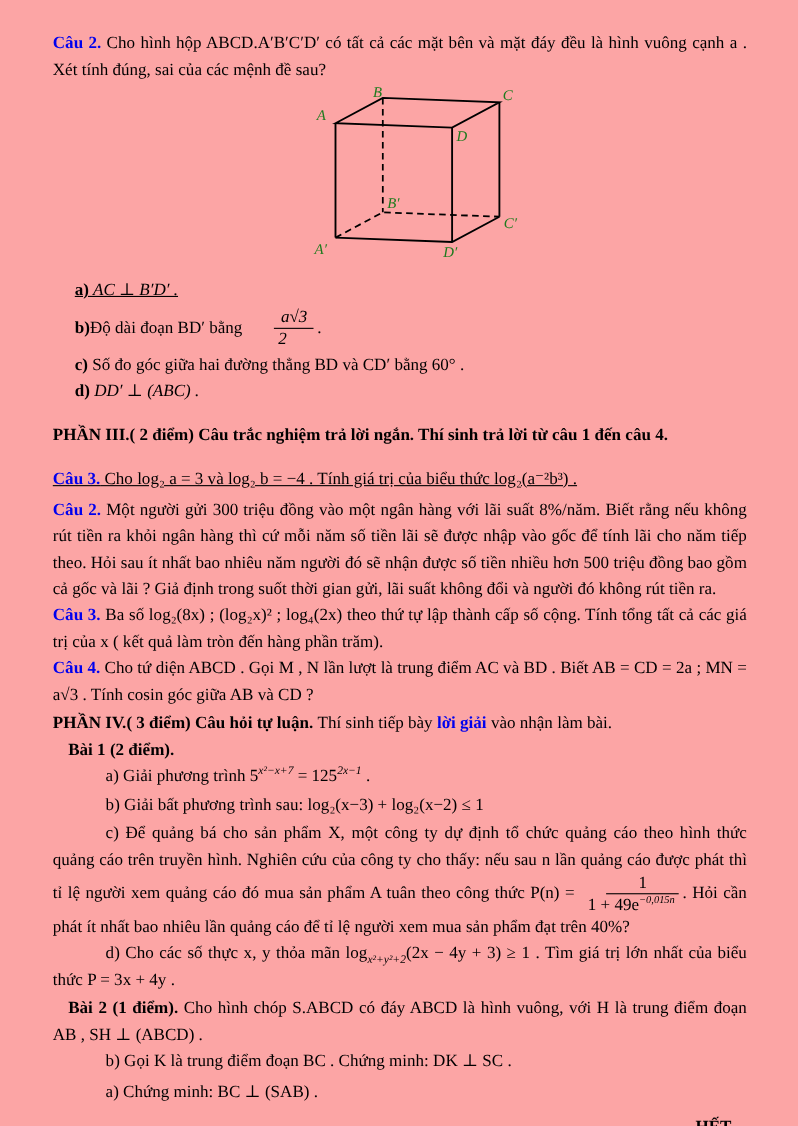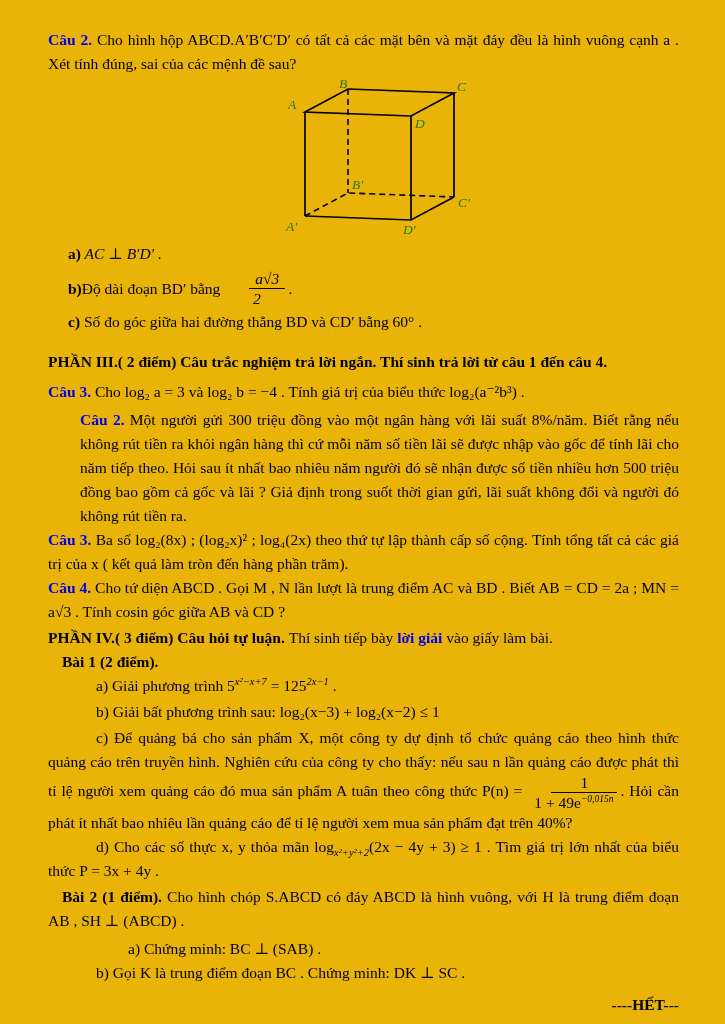--- a/index.html
+++ b/index.html
@@ -1,32 +1,32 @@
 <!DOCTYPE html>
 <html><head>
 <meta charset="utf-8">
 <style>
   html,body { margin:0; padding:0; background:#e8e8e8; }
   .page {
-    width:725px; height:1024px; background:#eab308; margin:0 auto;
+    width:725px; height:1024px; background:#fca5a5; margin:0 auto;
     font-family:"Liberation Serif","DejaVu Serif",serif;
     font-size:15.5px; color:#000; position:relative; overflow:hidden;
     box-sizing:border-box;
   }
   .content { padding:28px 46px 0 48px; }
   p { margin:0; line-height:24px; text-align:justify; }
   .qlabel { color:#0000ee; font-weight:bold; }
   .blue { color:#0000ee; }
   .ital { }
   .mi { font-style:italic; }
   .indent1 { padding-left:20px; }
   .indent2 { padding-left:48px; }
   .tindent { text-indent:48px; }
   .tindent-sm { text-indent:14px; }
-  .mt2 { margin-top:2px; } .mt4 { margin-top:4px;margin-left:32px; } .mt6 { margin-top:6px; } .mt16 { margin-top:16px; }
+  .mt2 { margin-top:2px; } .mt4 { margin-top:4px; } .mt6 { margin-top:16px;text-decoration:underline; } .mt16 { margin-top:16px; }
   .figure-wrap { margin:2px 0 0 232px; height:158px; }
   .frac {
     display:inline-block; vertical-align:middle; text-align:center;
     line-height:1.12; margin:0 3px; text-indent:0;
   }
   .frac .num { display:block; border-bottom:1.3px solid #000; padding:0 6px 1px 6px;margin-left:21px; }
   .frac .den { display:block; padding:1px 4px 0 4px; }
   sup, sub { font-size:10.5px; line-height:0; }
   .frac sup { font-size:9.5px; }
   .item-b { margin-top:4px; display:flex; align-items:center; }
@@ -77,46 +77,47 @@
         <span class="gap"></span>
         <span class="frac mi">
           <span class="num">a√3</span>
           <span class="den">2</span>
         </span>
         <span>.</span>
     </div>
 
     <p class="indent1 mt2"><b>c)</b><span> Số đo góc giữa hai đường thẳng BD và CD′ bằng 60° .</span></p>
 
+    <p class="indent1"><b>d)</b><span class="mi"> DD′ ⊥ (ABC) .</span></p>
 
     <p class="mt16"><b>PHẦN III.( 2 điểm) Câu trắc nghiệm trả lời ngắn. </b><b class="ital">Thí sinh trả lời từ câu 1 đến câu 4.</b></p>
 
     <p class="mt6"><span class="qlabel">Câu 3.</span><span> Cho log₂ a = 3 và log₂ b = −4 . Tính giá trị của biểu thức log₂(a⁻²b³) .</span></p>
 
     <p class="mt4"><span class="qlabel">Câu 2.</span><span> Một người gửi 300 triệu đồng vào một ngân hàng với lãi suất 8%/năm. Biết rằng nếu không rút tiền ra khỏi ngân hàng thì cứ mỗi năm số tiền lãi sẽ được nhập vào gốc để tính lãi cho năm tiếp theo. Hỏi sau ít nhất bao nhiêu năm người đó sẽ nhận được số tiền nhiều hơn 500 triệu đồng bao gồm cả gốc và lãi ? Giả định trong suốt thời gian gửi, lãi suất không đổi và người đó không rút tiền ra.</span></p>
 
     <p><span class="qlabel">Câu 3.</span><span> Ba số log₂(8x) ; (log₂x)² ; log₄(2x) theo thứ tự lập thành cấp số cộng. Tính tổng tất cả các giá trị của x ( </span><span class="ital">kết quả làm tròn đến hàng phần trăm</span><span>).</span></p>
 
     <p><span class="qlabel">Câu 4.</span><span> Cho tứ diện ABCD . Gọi M , N lần lượt là trung điểm AC và BD . Biết AB = CD = 2a ; MN = a√3 . Tính cosin góc giữa AB và CD ?</span></p>
 
-    <p class="mt2"><b>PHẦN IV.( 3 điểm)  Câu hỏi tự luận. </b><span class="ital">Thí sinh tiếp bày </span><b class="ital blue">lời giải</b><span class="ital"> vào giấy làm bài.</span></p>
+    <p class="mt2"><b>PHẦN IV.( 3 điểm)  Câu hỏi tự luận. </b><span class="ital">Thí sinh tiếp bày </span><b class="ital blue">lời giải</b><span class="ital"> vào nhận làm bài.</span></p>
 
     <p class="tindent-sm"><b>Bài 1 (2 điểm).</b></p>
 
     <p class="indent2"><span>a)</span><span> Giải phương trình 5</span><sup class="mi">x²−x+7</sup><span> = 125</span><sup class="mi">2x−1</sup><span> .</span></p>
 
     <p class="indent2 mt2"><span>b)</span><span> Giải bất phương trình sau: log₂(x−3) + log₂(x−2) ≤ 1</span></p>
 
     <p class="tindent mt2"><span>c)</span><span>  Để quảng bá cho sản phẩm X, một công ty dự định tổ chức quảng cáo theo hình thức quảng cáo trên truyền hình. Nghiên cứu của công ty cho thấy: nếu sau n lần quảng cáo được phát thì tỉ lệ người xem quảng cáo đó mua sản phẩm A tuân theo công thức P(n) = </span><span class="frac"><span class="num">1</span><span class="den"><span>1 + 49e</span><sup class="mi">−0,015n</sup></span></span><span>. Hỏi cần phát ít nhất bao nhiêu lần quảng cáo để tỉ lệ người xem mua sản phẩm đạt trên 40%?</span></p>
 
     <p class="tindent"><span>d)</span><span> Cho các số thực x, y thỏa mãn log</span><sub class="mi">x²+y²+2</sub><span>(2x − 4y + 3) ≥ 1 . Tìm giá trị lớn nhất của biểu thức P = 3x + 4y .</span></p>
 
     <p class="tindent-sm mt2"><b>Bài 2 (1 điểm).</b><span> Cho hình chóp S.ABCD có đáy ABCD là hình vuông, với H là trung điểm đoạn AB , SH ⊥ (ABCD) .</span></p>
 
+    <p class="indent2"><span>b)</span><span> Gọi K là trung điểm đoạn BC . Chứng minh: DK ⊥ SC .</span></p>
+
     <p class="indent2 mt4"><span>a)</span><span> Chứng minh: BC ⊥ (SAB) .</span></p>
-
-    <p class="indent2"><span>b)</span><span> Gọi K là trung điểm đoạn BC . Chứng minh: DK ⊥ SC .</span></p>
 
     <p class="het">----HẾT---</p>
 
   </div>
 
 </div>
 
 </body></html>

